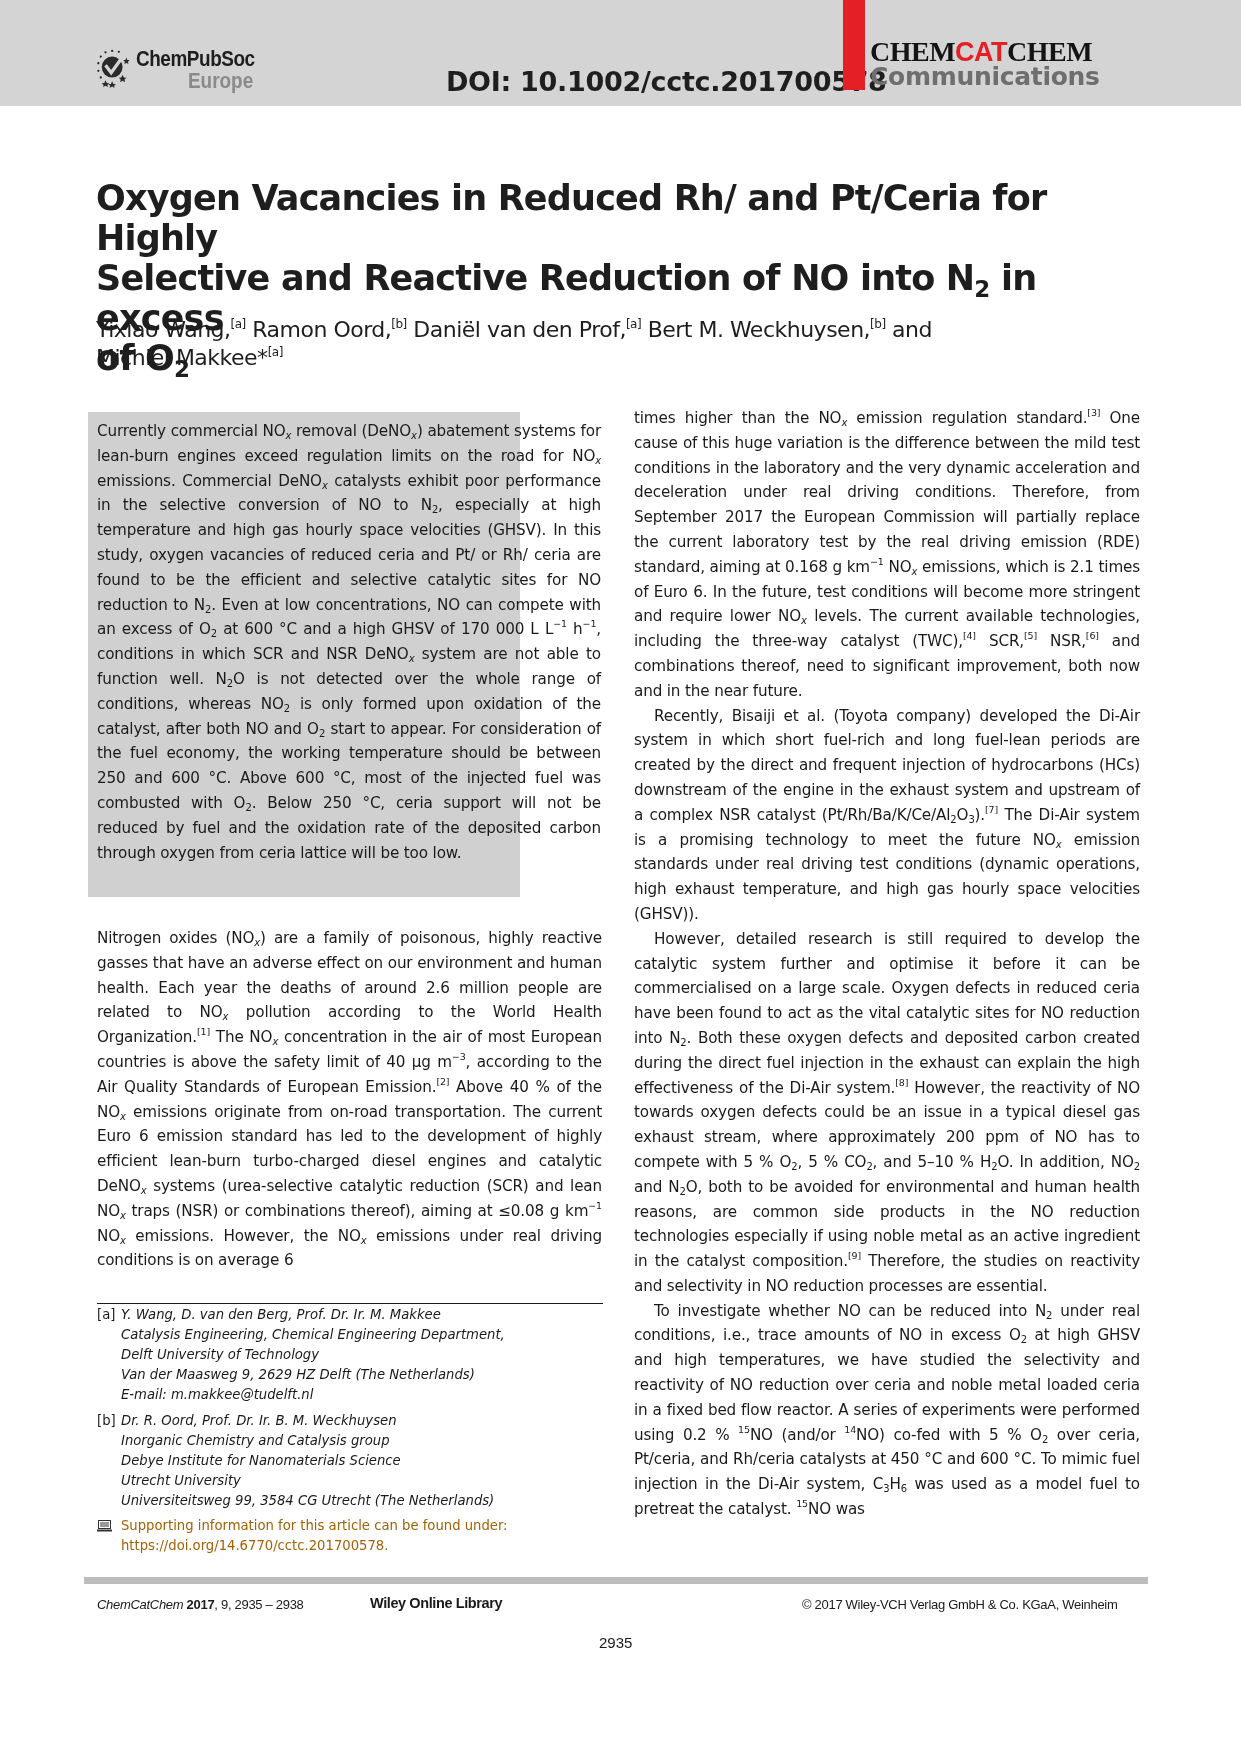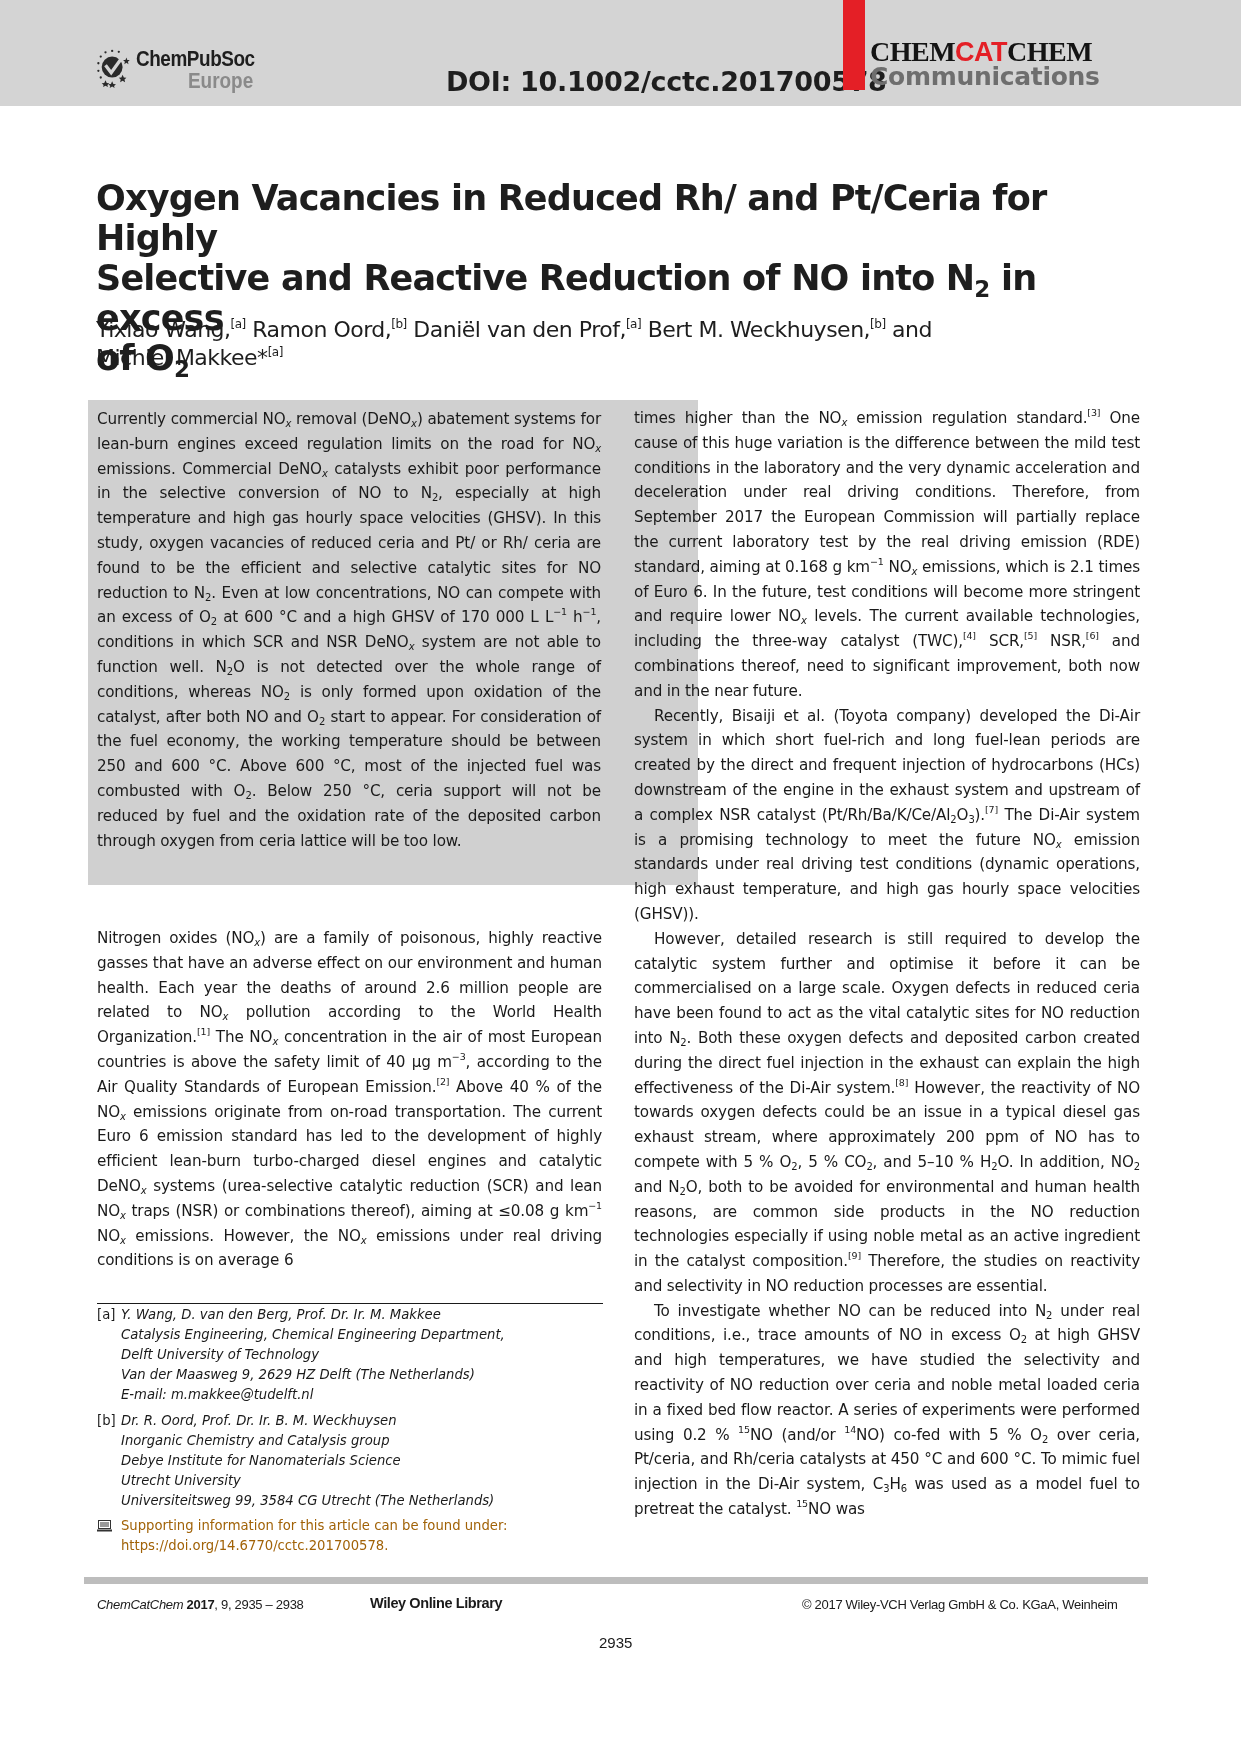--- a/index.html
+++ b/index.html
@@ -25,21 +25,21 @@
 
   
   .title { position: absolute; left: 96px; top: 178px; width: 1040px; font-family: "DejaVu Sans", sans-serif; font-weight: bold;
            font-size: 35px; line-height: 40px; color: #1e1e1e; letter-spacing: -0.8px; margin: 0; }
   .title sub { font-size: 23px; line-height: 0; vertical-align: -7px; }
   .authors { position: absolute; left: 96px; top: 316px; width: 1040px; font-size: 22px; line-height: 28px; color: #1e1e1e;
              font-family: "DejaVu Sans", sans-serif; letter-spacing: -0.5px; }
   .authors sup { font-size: 12px; vertical-align: 9px; line-height: 0; }
 
   
-  .abstract { position: absolute; left: 88px; top: 400px; width: 610px; height: 485px; background: #d0d0d0; }
+  .abstract { position: absolute; left: 88px; top: 412px; width: 432px; height: 485px; background: #d0d0d0; }
   .abstract p { position: absolute; left: 9px; top: 7px; width: 504px; margin: 0; font-size: 15.2px; line-height: 24.8px;
                 text-align: justify; color: #1a1a1a; letter-spacing: -0.15px; }
 
   .col { position: absolute; font-size: 15.2px; line-height: 24.8px; text-align: justify; color: #1a1a1a; letter-spacing: -0.15px; }
   .col p { margin: 0; }
   .col p.indent { text-indent: 20px; }
   .left-col { left: 97px; top: 926px; width: 505px; }
   .right-col { left: 634px; top: 406px; width: 506px; }
   sub.s, .col sub, .abstract sub { font-size: 10px; line-height: 0; vertical-align: -3px; }
   .col sup, .abstract sup { font-size: 9.5px; line-height: 0; vertical-align: 7px; }

